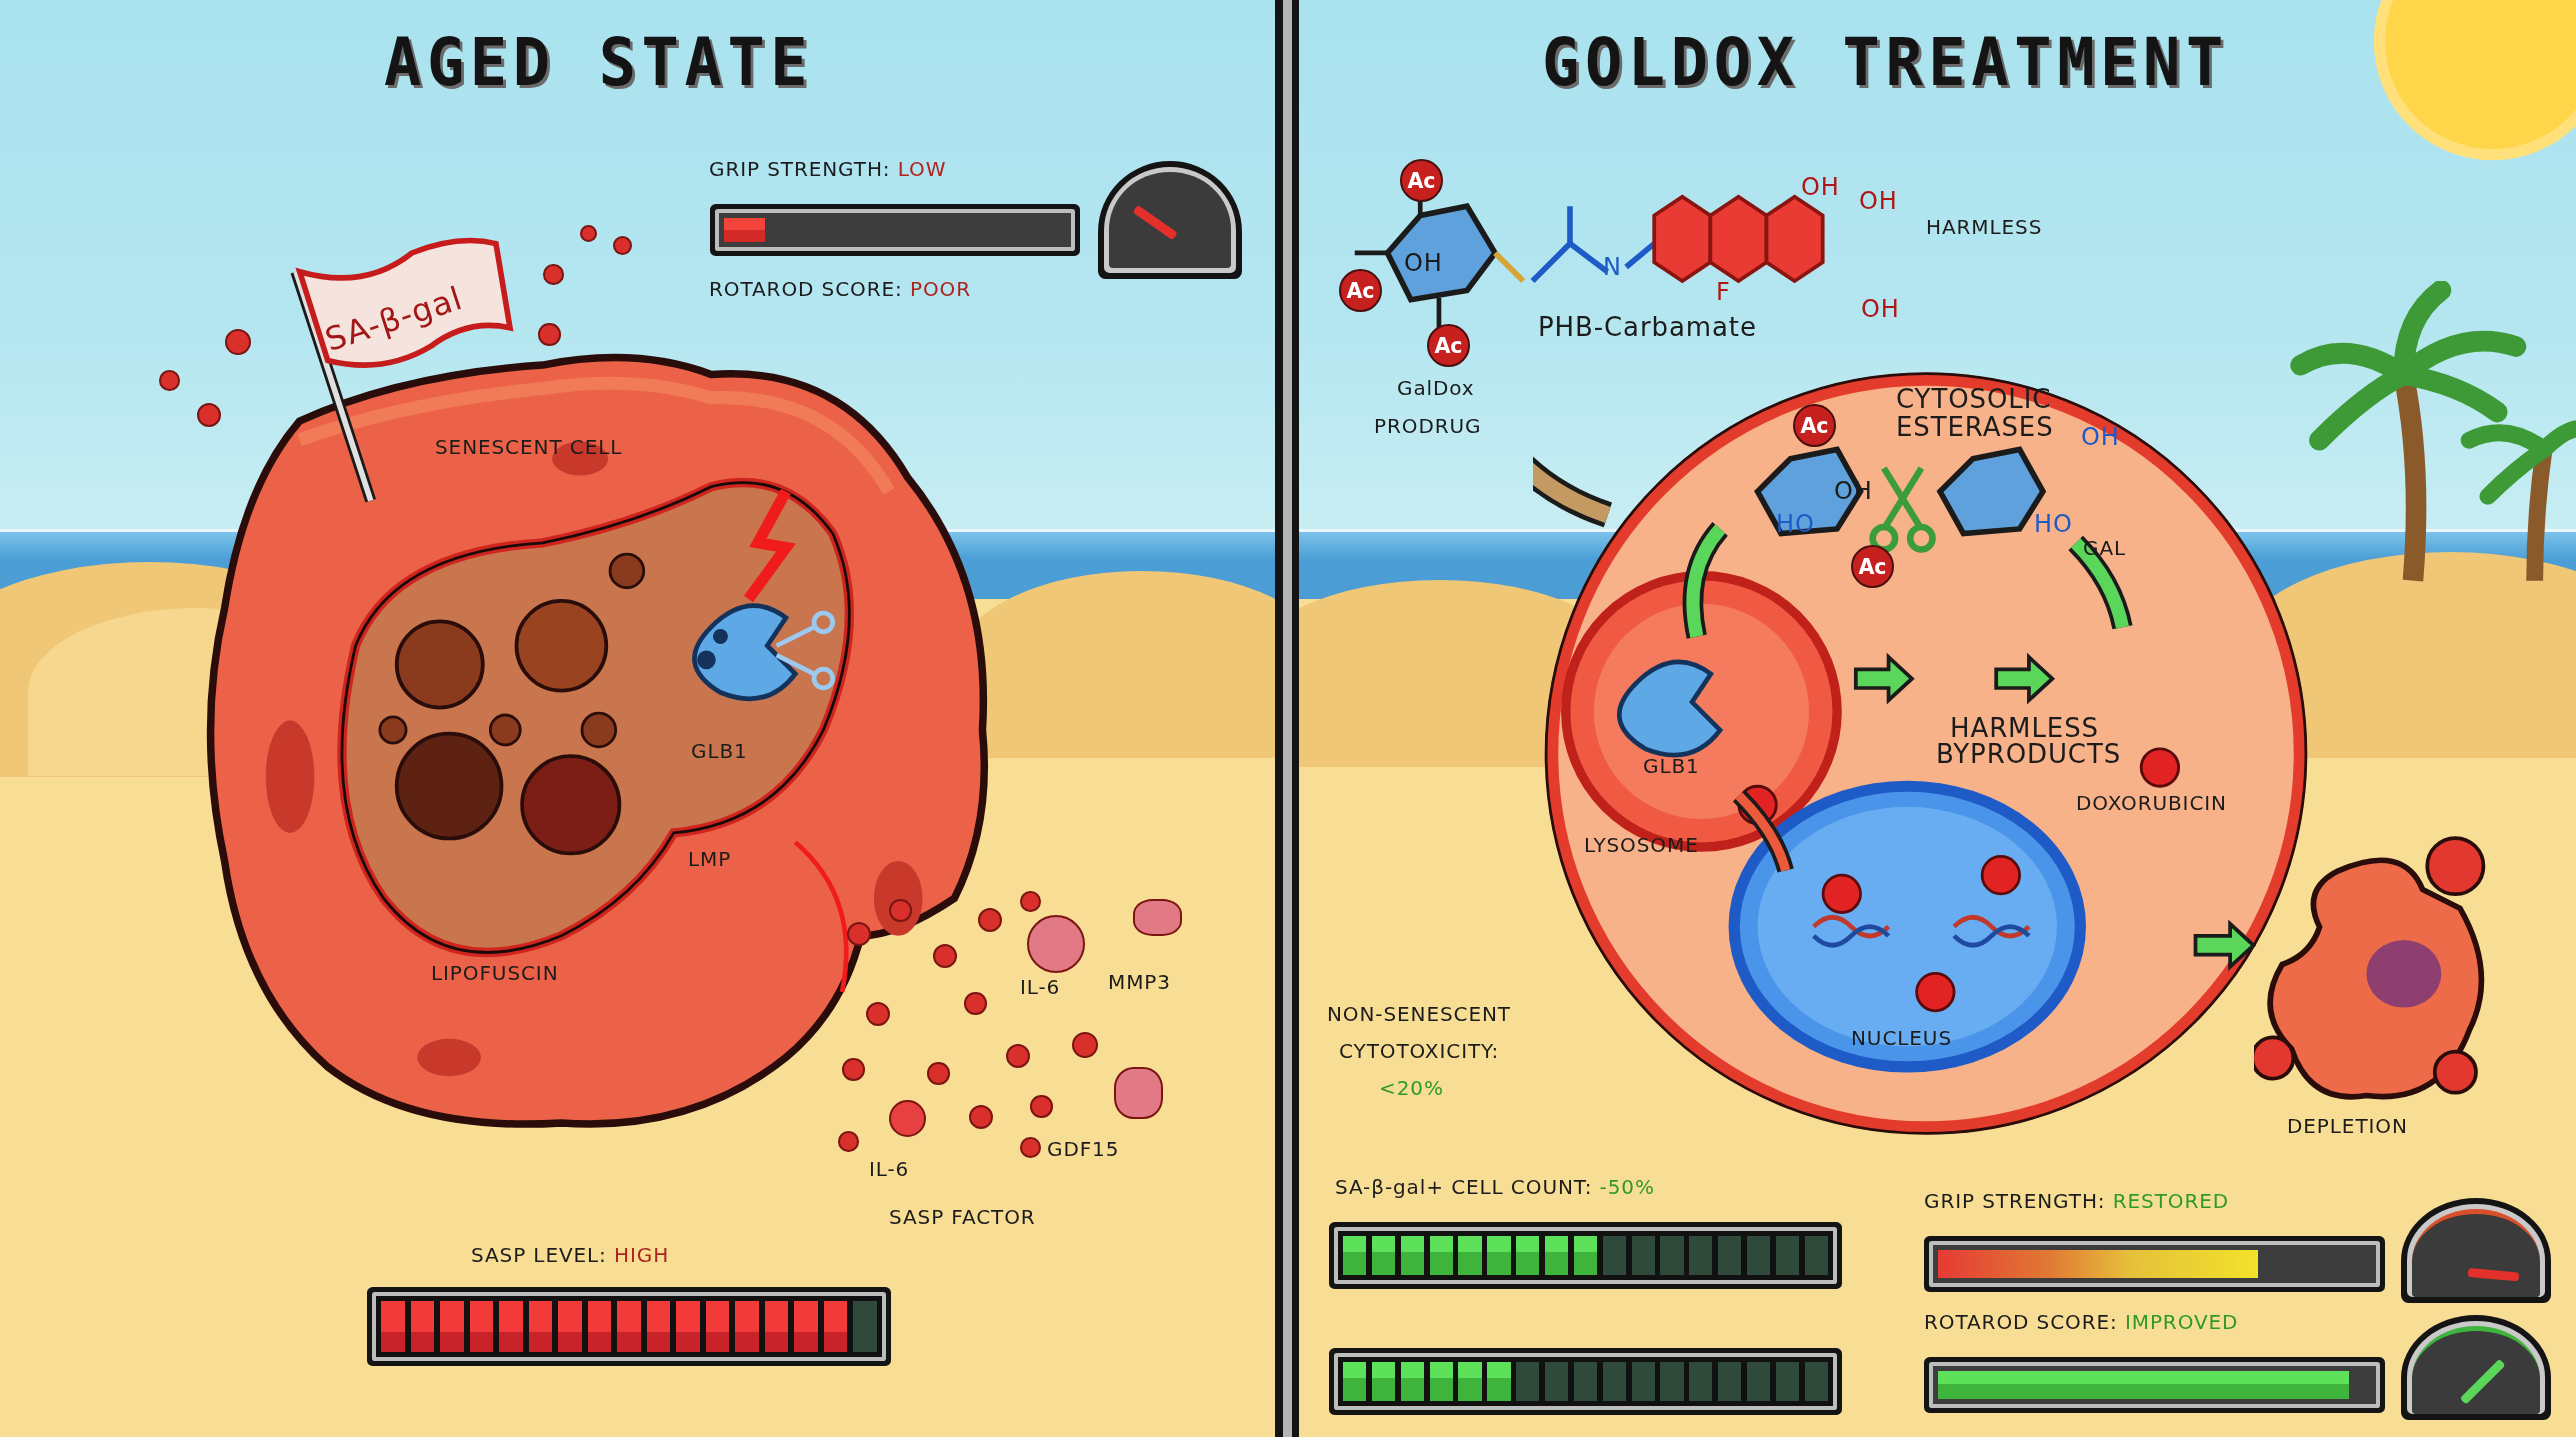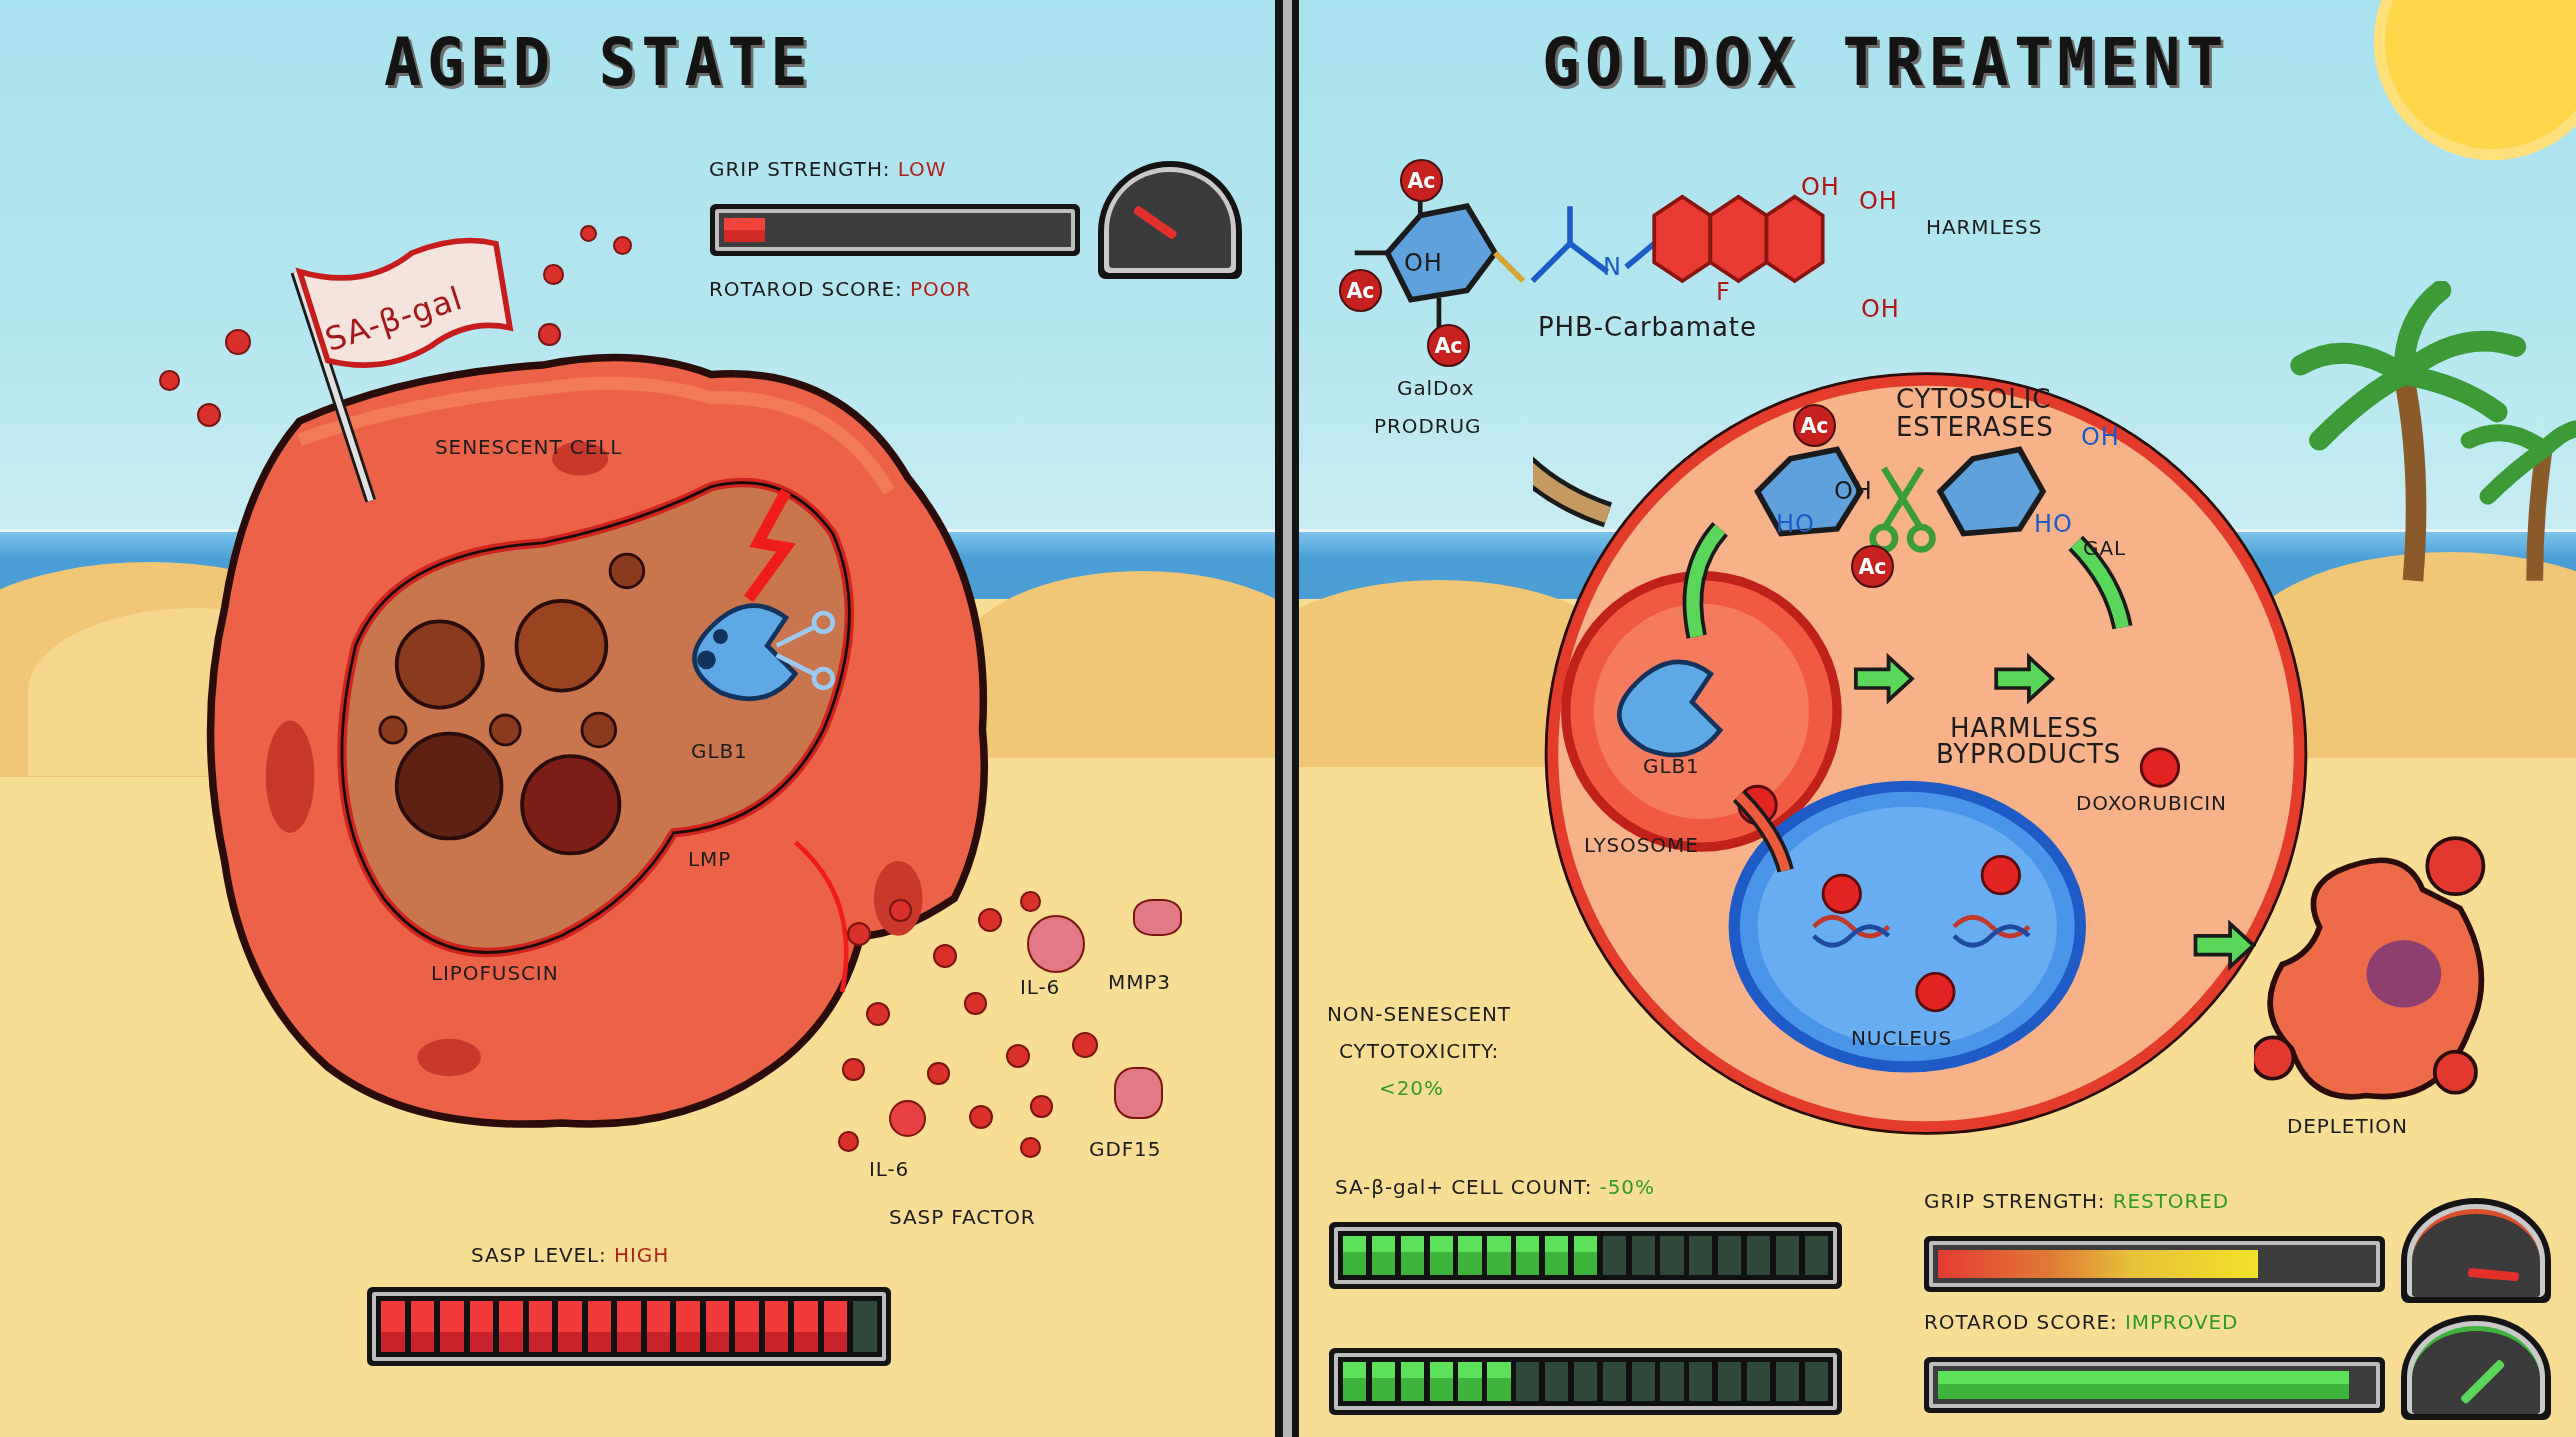--- a/index.html
+++ b/index.html
@@ -142,21 +142,21 @@
   <div class="dot" style="left:838px; top:1131px; width:20.6px; height:20.6px;"></div>
   <div class="dot" style="left:1020px; top:1137px; width:20.6px; height:20.6px;"></div>
   <div class="dot" style="left:889px; top:1100px; width:37px; height:37px; background:#e64040;"></div>
   <div class="dot" style="left:1027px; top:915px; width:58px; height:58px; background:#e17a85;"></div>
   <div class="dot" style="left:1133px; top:899px; width:49px; height:37px; background:#e17a85; border-radius:40%;"></div>
   <div class="dot" style="left:1114px; top:1067px; width:49px; height:52px; background:#e17a85; border-radius:40%;"></div>
 
   <div class="lbl" style="left:1020px; top:975px;">IL-6</div>
   <div class="lbl" style="left:1108px; top:970px;">MMP3</div>
   <div class="lbl" style="left:869px; top:1157px;">IL-6</div>
-  <div class="lbl" style="left:1089px; top:1137px;">GDF15</div>
+  <div class="lbl" style="left:1047px; top:1137px;">GDF15</div>
   <div class="lbl" style="left:889px; top:1205px;">SASP FACTOR</div>
 
   <div class="lbl" style="left:471px; top:1243px;">
     <span>SASP LEVEL:</span>
     <span class="bad">HIGH</span>
   </div>
   <div class="frame" style="left:367px; top:1287px; width:524px; height:79px;">
     <div class="inner">
         <div class="track">
       <div class="seg red"></div>

